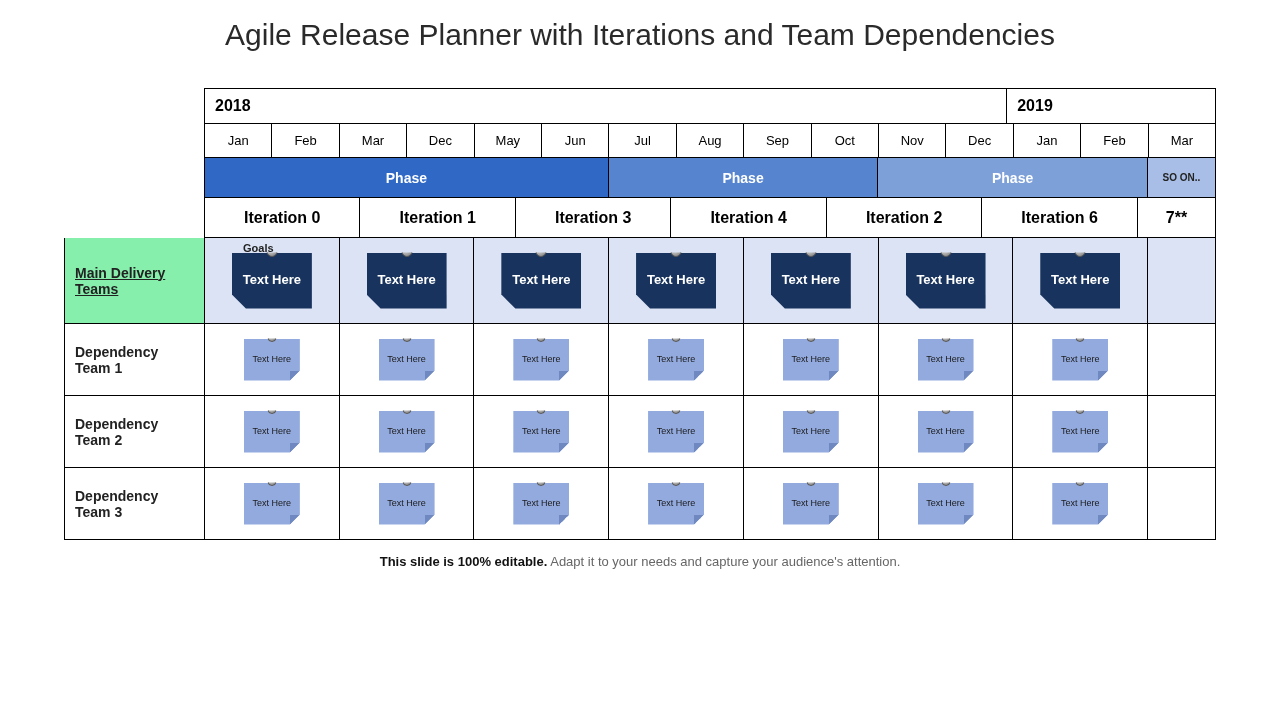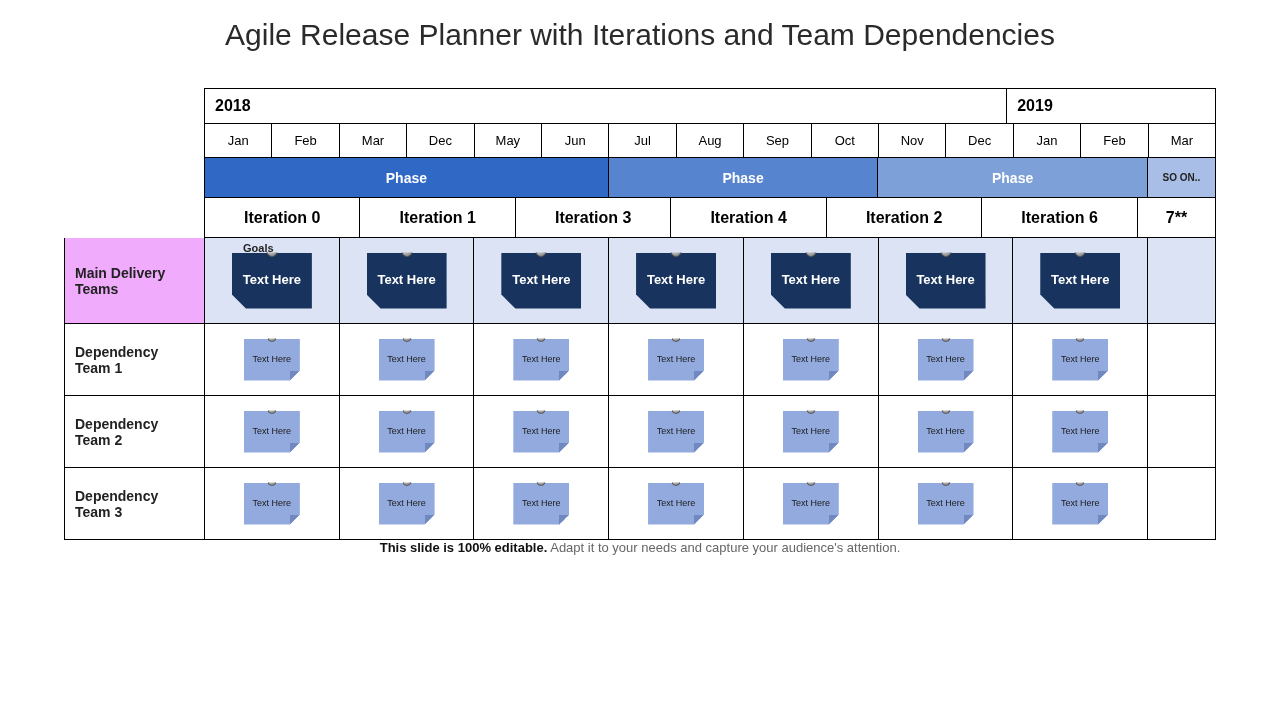--- a/index.html
+++ b/index.html
@@ -61,21 +61,21 @@
   .month-row .cell { font-size: 13px; min-height: 34px; }
   .phase-row .cell { color: #fff; font-weight: 700; font-size: 14px; min-height: 40px; }
   .phase-1 { background: #2f68c5; }
   .phase-2 { background: #5684cf; }
   .phase-3 { background: #7ea0d9; }
   .phase-end { background: #a8bee6; color: #222 !important; font-size: 10px !important; font-weight: 700; }
   .iter-row .cell { font-weight: 700; font-size: 16px; min-height: 40px; }
   .iter-last { font-size: 12px; }
   
   .main-row { min-height: 86px; }
-  .main-row .label-col { min-height: 86px; background: #f0abfc; }
+  .main-row .label-col { min-height: 86px; background: #86efac; text-decoration: underline; }
   .main-row .track {
     background: #dbe3f4;
     border: 1px solid #000;
     position: relative;
   }
   .goals-label {
     position: absolute;
     left: 6px;
     top: 4px;
     font-size: 11px;
@@ -162,20 +162,21 @@
   .note-sm::after {
     content: "";
     position: absolute;
     right: 0; bottom: 0;
     width: 10px; height: 10px;
     background: linear-gradient(135deg, #6f88c0 50%, transparent 50%);
   }
   .footer-note {
     text-align: center;
     font-size: 13px;
+    margin-top: 14px;
     color: #666;
   }
   .footer-note b { color: #111; }
   .track.bordered > .cell + .cell { border-left: none; }
   .track.bordered-vert > .cell { border-top: none; }
 </style>
 </head>
 <body>
 
 <div class="page">

